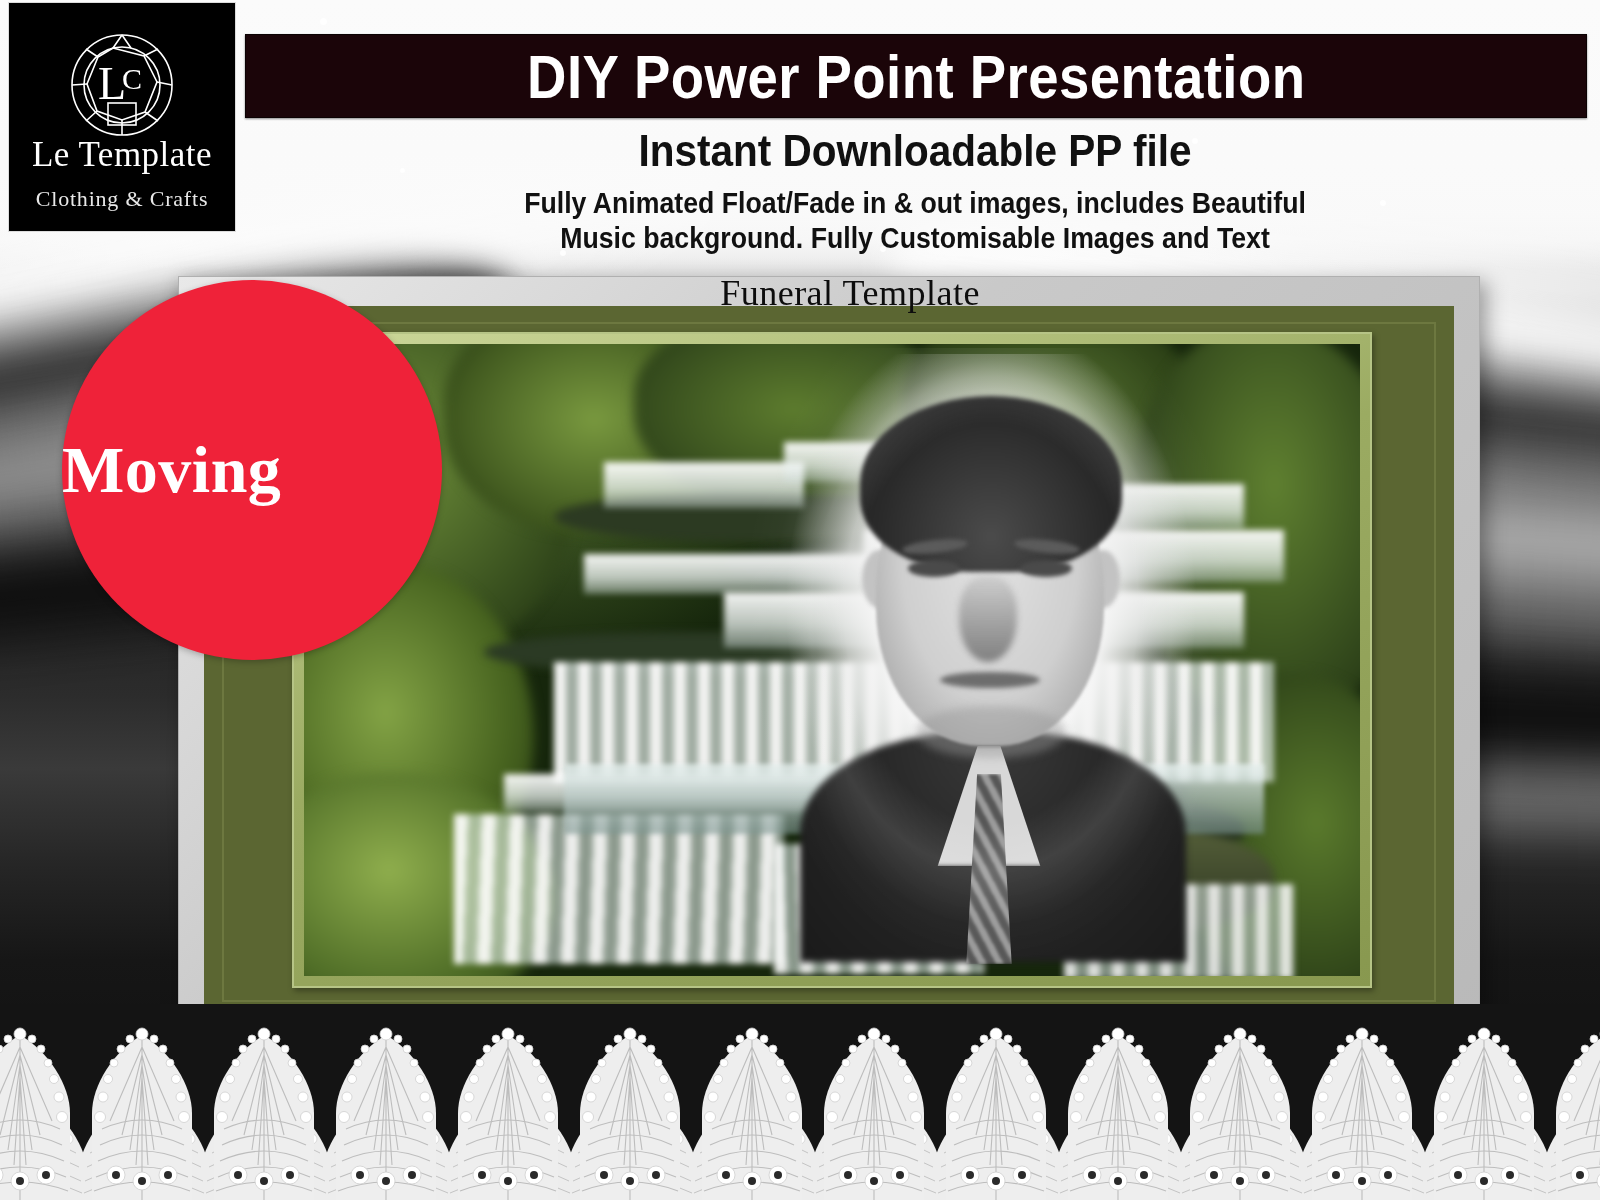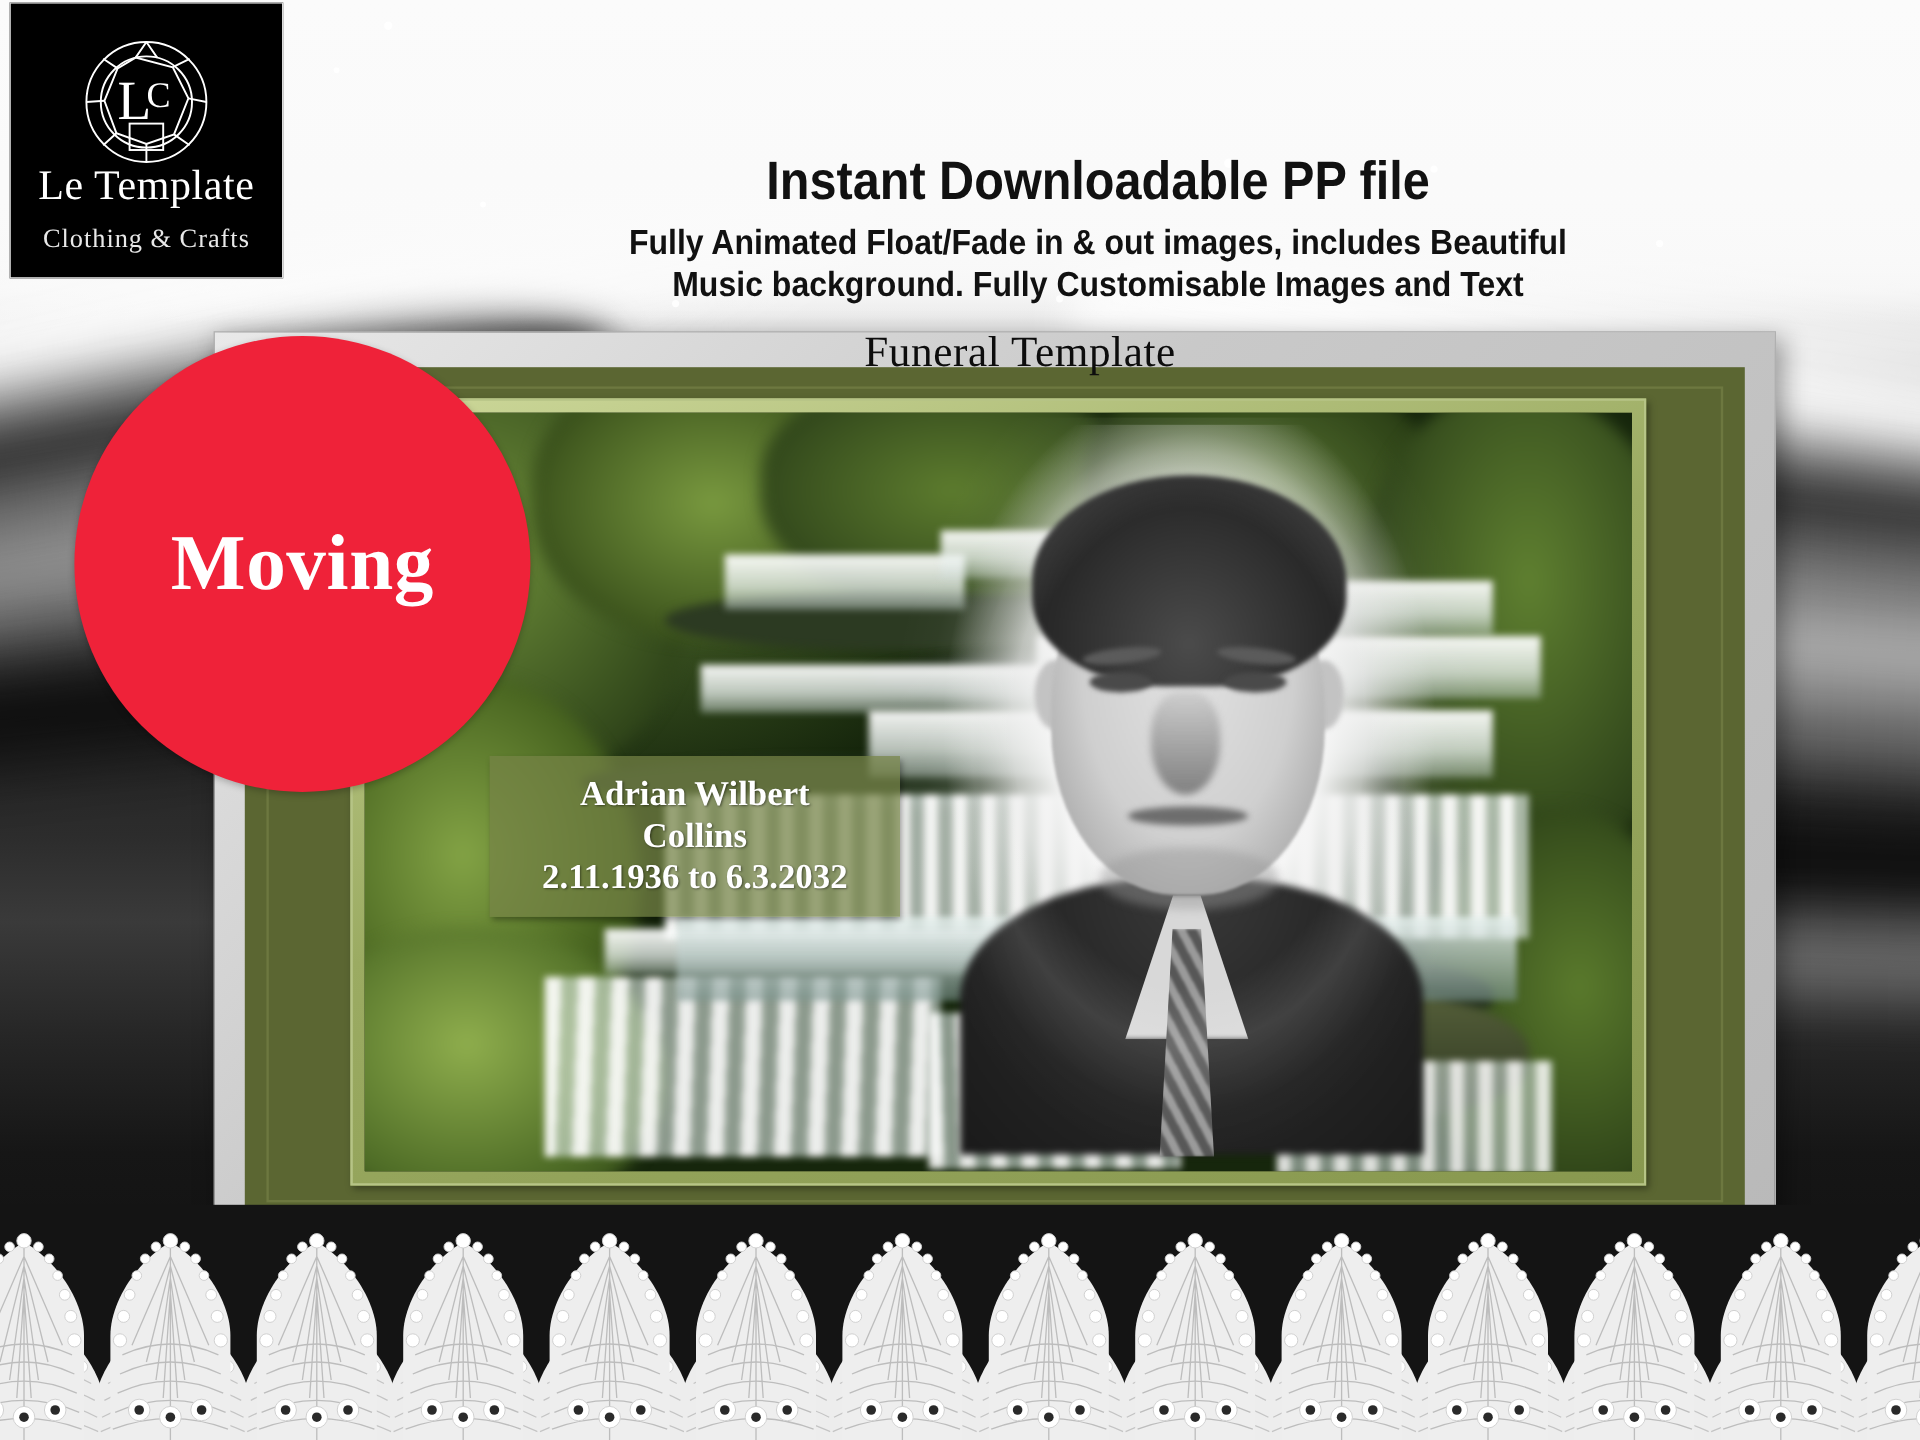--- a/index.html
+++ b/index.html
@@ -129,21 +129,21 @@
      display:flex;flex-direction:column;align-items:center;justify-content:center;gap:4px;}
   .plate div{color:#fff;font-family:"Liberation Serif",serif;font-weight:700;font-size:29px;
      text-shadow:1px 1px 2px rgba(0,0,0,.45);line-height:1.05;text-align:center;}
 
   
   .fcaption{position:absolute;left:600px;top:272px;width:500px;text-align:center;
      color:#0d0d0d;font-family:"Liberation Serif",serif;font-size:36px;letter-spacing:.5px;}
 
   
   .badge{position:absolute;left:62px;top:280px;width:380px;height:380px;border-radius:50%;
-     background:#ef2239;display:flex;flex-direction:column;align-items:center;justify-content:center;
+     background:#ef2239;display:flex;flex-direction:row;align-items:center;justify-content:flex-start;
      box-shadow:0 2px 6px rgba(0,0,0,.25);}
   .badge div{color:#fff;font-family:"Liberation Serif",serif;font-weight:700;font-size:66px;
      line-height:1.12;text-align:center;letter-spacing:.5px;}
 
   
   .lace-bg{position:absolute;left:0;bottom:0;width:100%;height:196px;background:#141414;}
   .lace{position:absolute;left:0;bottom:0;width:100%;height:175px;}
 </style>
 </head>
 <body>
@@ -184,20 +184,23 @@
           <rect x="44" y="76" width="28" height="22"></rect>
         </g>
         <text x="34" y="72" fill="#ffffff" font-family="Liberation Serif, serif" font-size="46">L</text>
         <text x="58" y="62" fill="#ffffff" font-family="Liberation Serif, serif" font-size="30">C</text>
       </svg>
     </div>
     <div class="logo-name">Le Template</div>
     <div class="logo-sub">Clothing &amp; Crafts</div>
   </div>
 
+  <div class="title-banner">
+    <span>DIY  Power Point Presentation</span>
+  </div>
   <div class="subtitle1">Instant Downloadable PP file</div>
   <div class="subtitle2">
     <div>Fully Animated Float/Fade in &amp; out images, includes Beautiful</div>
     <div>Music background. Fully Customisable Images and Text</div>
   </div>
 
   <div class="slide-shadow"></div>
   <div class="slide"></div>
   <div class="mat"></div>
   <div class="mat-inner-line"></div>
@@ -251,25 +254,20 @@
       <div class="p-brow p-browL"></div>
       <div class="p-brow p-browR"></div>
       <div class="p-eye p-eyeL"></div>
       <div class="p-eye p-eyeR"></div>
       <div class="p-nose"></div>
       <div class="p-mouth"></div>
       <div class="p-chin"></div>
       <div class="p-fade"></div>
     </div>
 
-    <div class="plate">
-      <div>Adrian Wilbert</div>
-      <div>Collins</div>
-      <div>2.11.1936 to 6.3.2032</div>
-    </div>
   </div>
 
   <div class="fcaption">Funeral Template</div>
 
   <div class="badge">
     <div>Moving</div>
   </div>
 
   <div class="lace-bg"></div>
   <svg class="lace" viewBox="0 0 1600 175" preserveAspectRatio="none">

